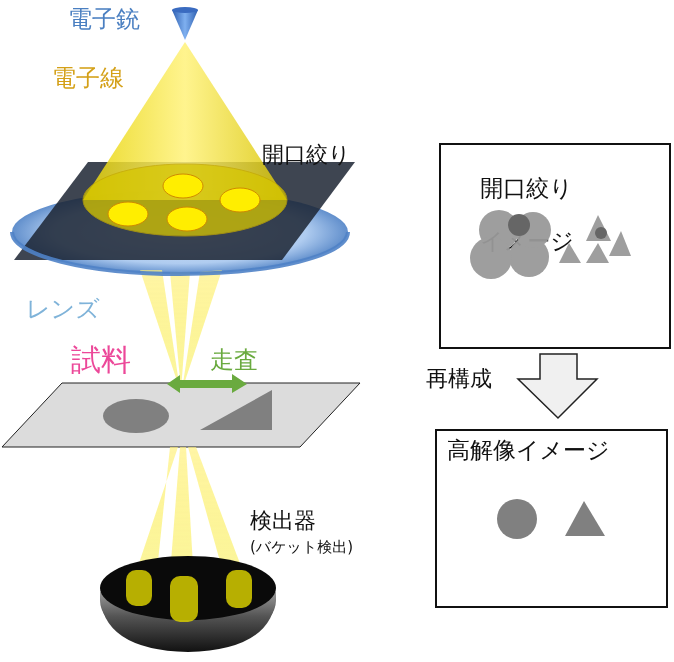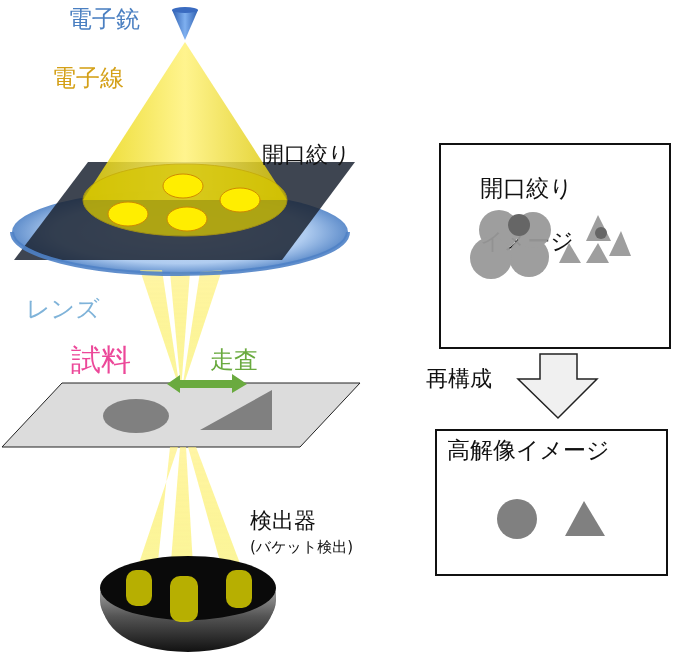--- a/index.html
+++ b/index.html
@@ -118,19 +118,19 @@
       <path d="M118 118 L128 98 L140 118 Z"></path>
       <path d="M145 96 L157 70 L170 96 Z"></path>
       <path d="M145 118 L157 98 L168 118 Z"></path>
       <path d="M168 111 L180 86 L190 111 Z"></path>
     </g>
     <circle cx="78" cy="80" r="11" fill="#666"></circle>
     <circle cx="160" cy="88" r="6" fill="#666"></circle>
   </svg>
 </div>
 
-<div class="box" style="left:435px;top:429px;width:233px;height:147px;">
+<div class="box" style="left:435px;top:429px;width:233px;height:179px;">
   <div class="boxtitle">高解像イメージ</div>
   <svg style="position:absolute;left:0;top:0;" width="229" height="175">
     <circle cx="80" cy="88" r="20" fill="#808080"></circle>
     <path d="M128 105 L147 70 L168 105 Z" fill="#808080"></path>
   </svg>
 </div>
 
 </body></html>

